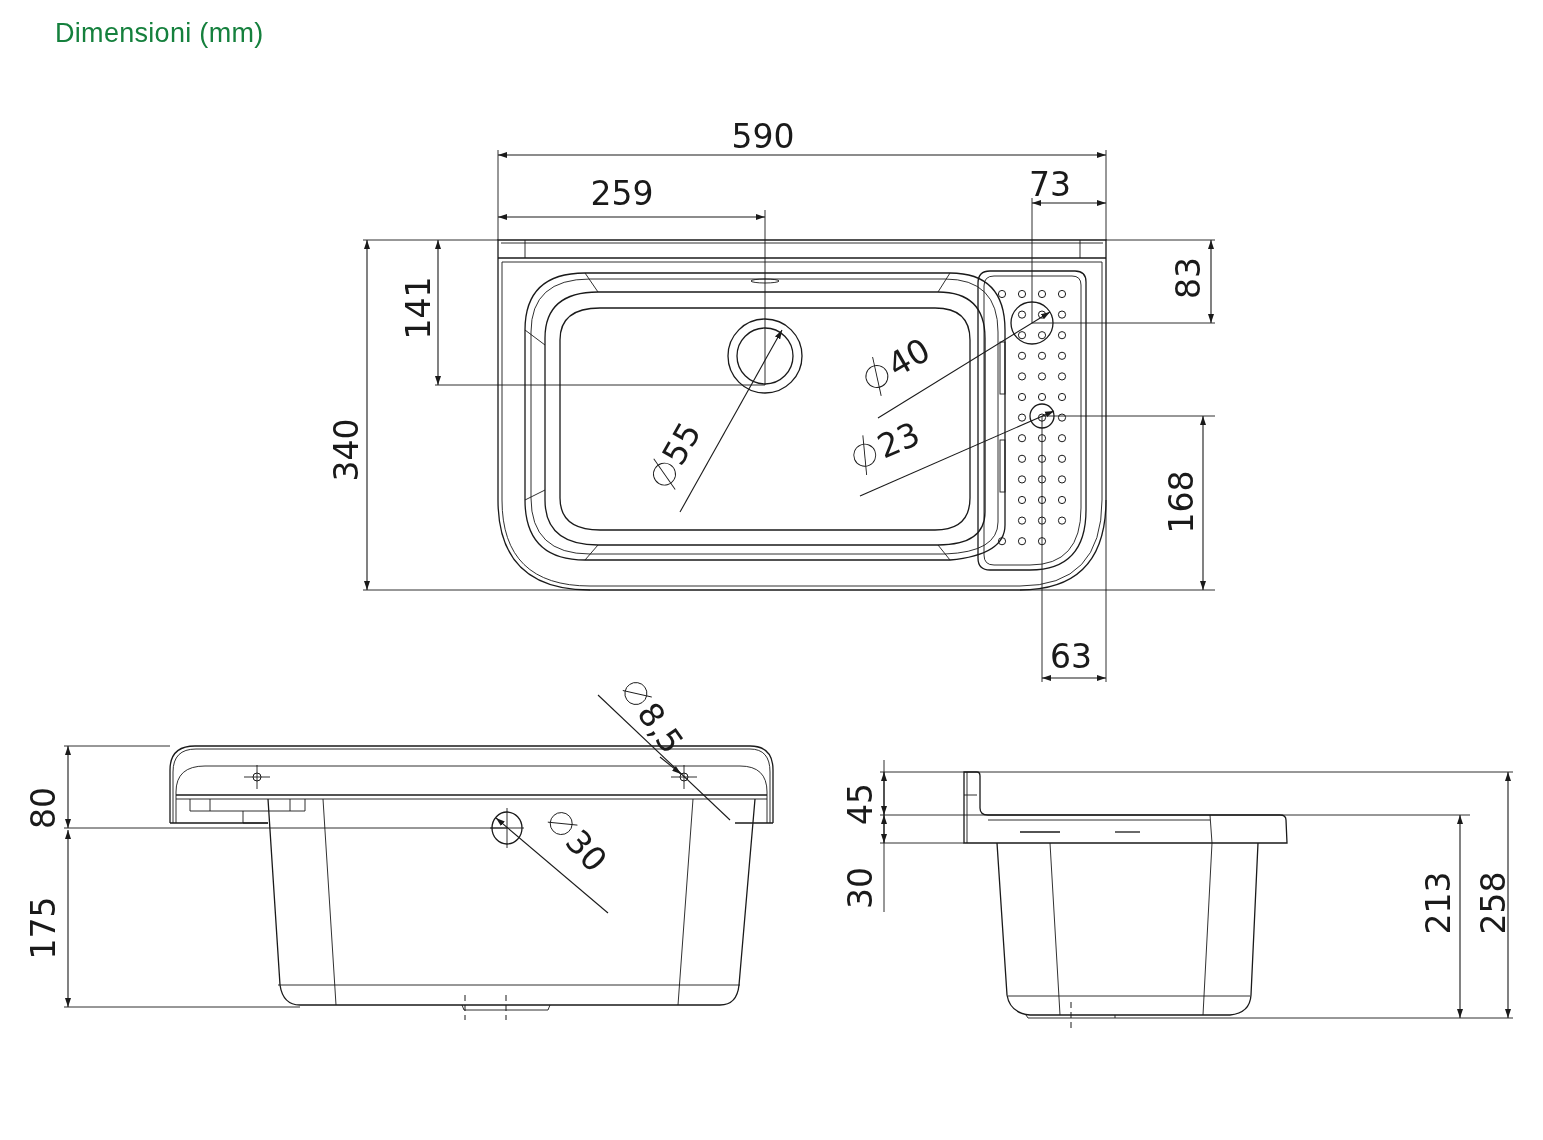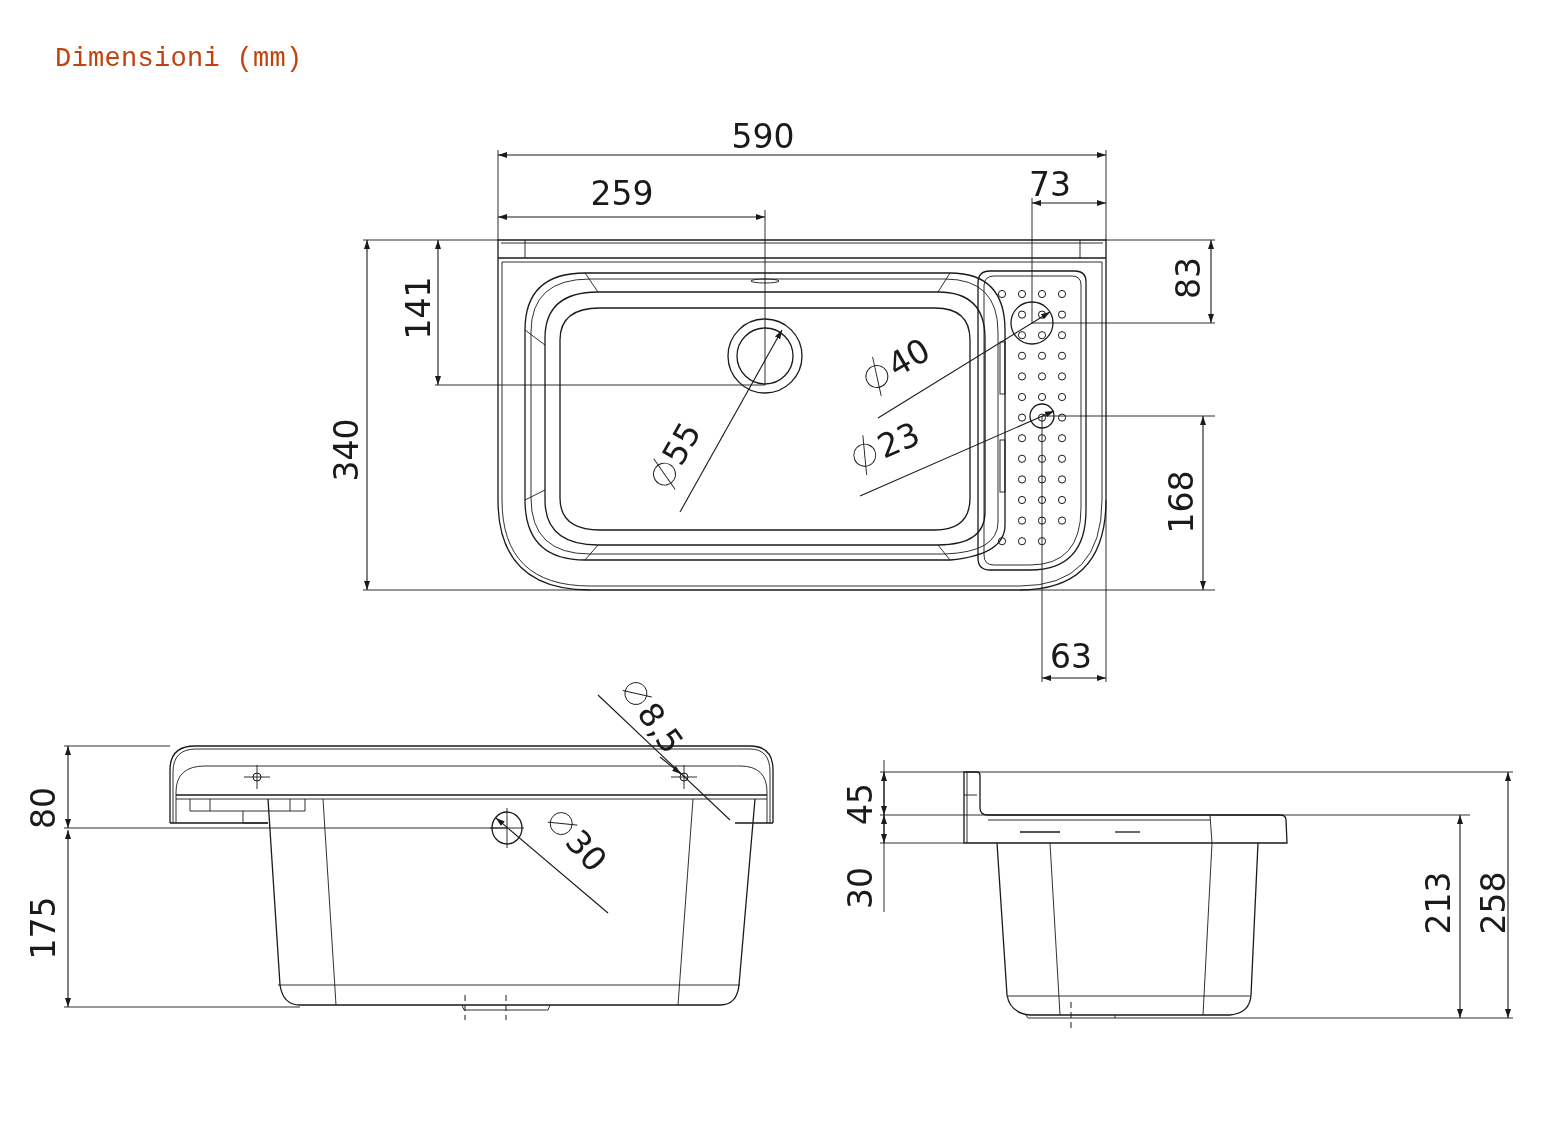--- a/index.html
+++ b/index.html
@@ -1,19 +1,19 @@
 <!DOCTYPE html>
 <html><head>
 <meta charset="utf-8">
 <style>
   html, body { margin: 0; padding: 0; background: #ffffff; }
   body { width: 1543px; height: 1140px; position: relative; overflow: hidden;
          font-family: "DejaVu Sans", sans-serif; color: #1a1a1a; }
-  #title { position: absolute; left: 55px; top: 44px; font-size: 27px; letter-spacing: 0.3px;
-           font-family: Liberation Mono, monospace; color: #c2410c; font-weight: 300; }
+  #title { position: absolute; left: 55px; top: 18px; font-size: 27px; letter-spacing: 0.3px;
+           font-family: Liberation Sans, sans-serif; color: #15803d; font-weight: 300; }
   svg { position: absolute; left: 0; top: 0; }
   .ln { stroke: #1a1a1a; stroke-width: 1.3; fill: none; }
   .lt { stroke: #1a1a1a; stroke-width: 0.9; fill: none; }
   .dim { stroke: #1a1a1a; stroke-width: 1.1; fill: none; }
   .dash { stroke: #1a1a1a; stroke-width: 1; fill: none; stroke-dasharray: 6 4; }
   .dt { font-family: "DejaVu Sans", sans-serif; font-size: 33px; fill: #1a1a1a; }
   .hole { stroke: #1a1a1a; stroke-width: 1; fill: none; }
 </style>
 </head>
 <body>

